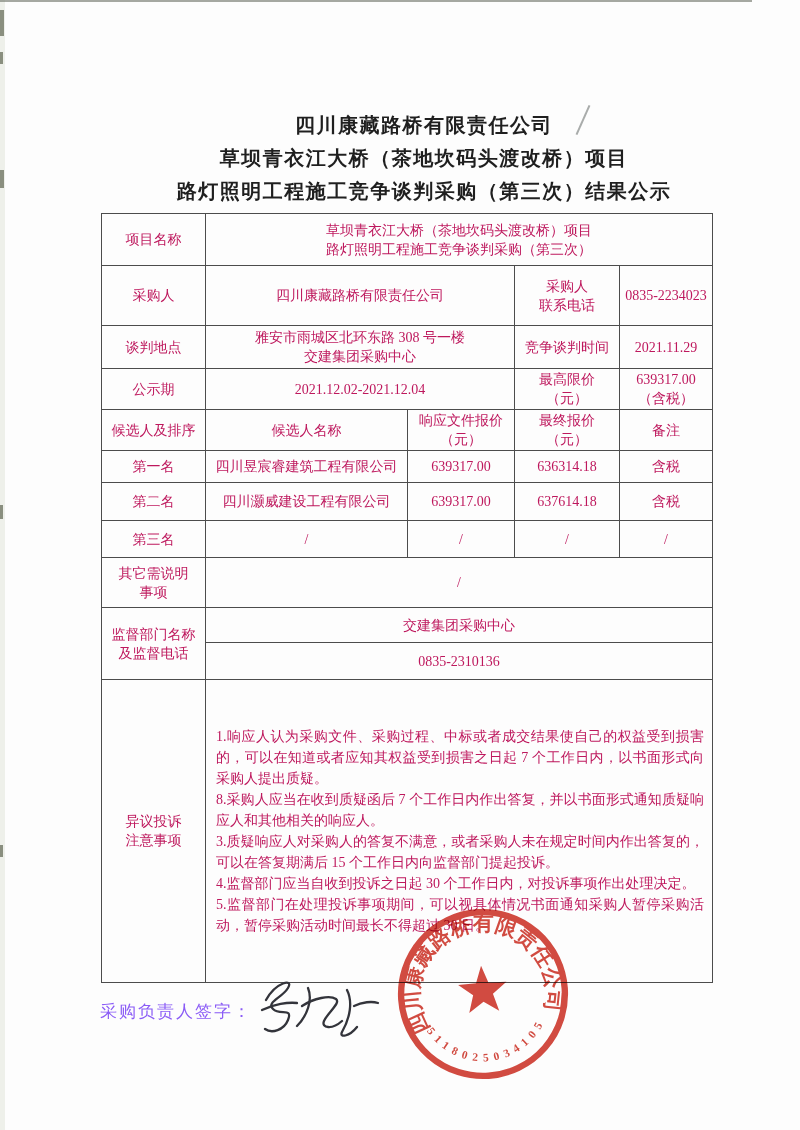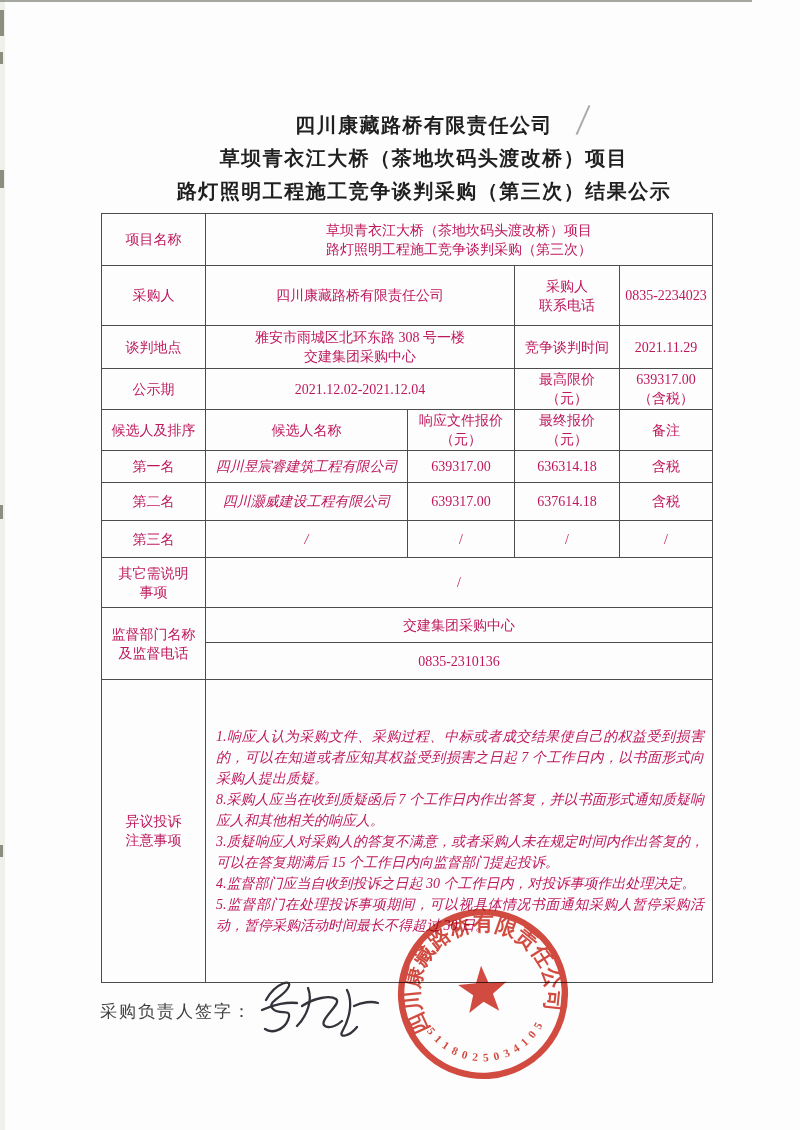--- a/index.html
+++ b/index.html
@@ -26,26 +26,26 @@
   
   table.doc {
     position:absolute; left:101px; top:213px; width:611px;
     border-collapse:collapse; table-layout:fixed;
     font-size:14px; color:#be185d;
   }
   table.doc td {
     border:1px solid #4c4c4c; text-align:center; vertical-align:middle;
     padding:1px 4px; line-height:19px; overflow:hidden;
   }
-  td.left { text-align:left; padding-left:10px;font-style:italic; }
+  td.left { text-align:left; padding-left:10px; }
   .two-line div { line-height:19px; }
   .clauses-cell { padding:6px 8px 6px 10px !important; }
   .clause { text-align:justify; line-height:21px; }
   
-  .sig-label { position:absolute; left:100px; top:1000px; font-size:17px; letter-spacing:2px; color:#404040; }
+  .sig-label { position:absolute; left:100px; top:1000px; font-size:17px; letter-spacing:2px; color:#8b5cf6; }
   .sig-svg { position:absolute; left:250px; top:966px; }
   
   .seal {
     position:absolute; left:392px; top:903px; width:182px; height:182px;
     mix-blend-mode:multiply; opacity:.88;
     transform:rotate(-4deg);
   }
 </style>
 </head>
 <body>

